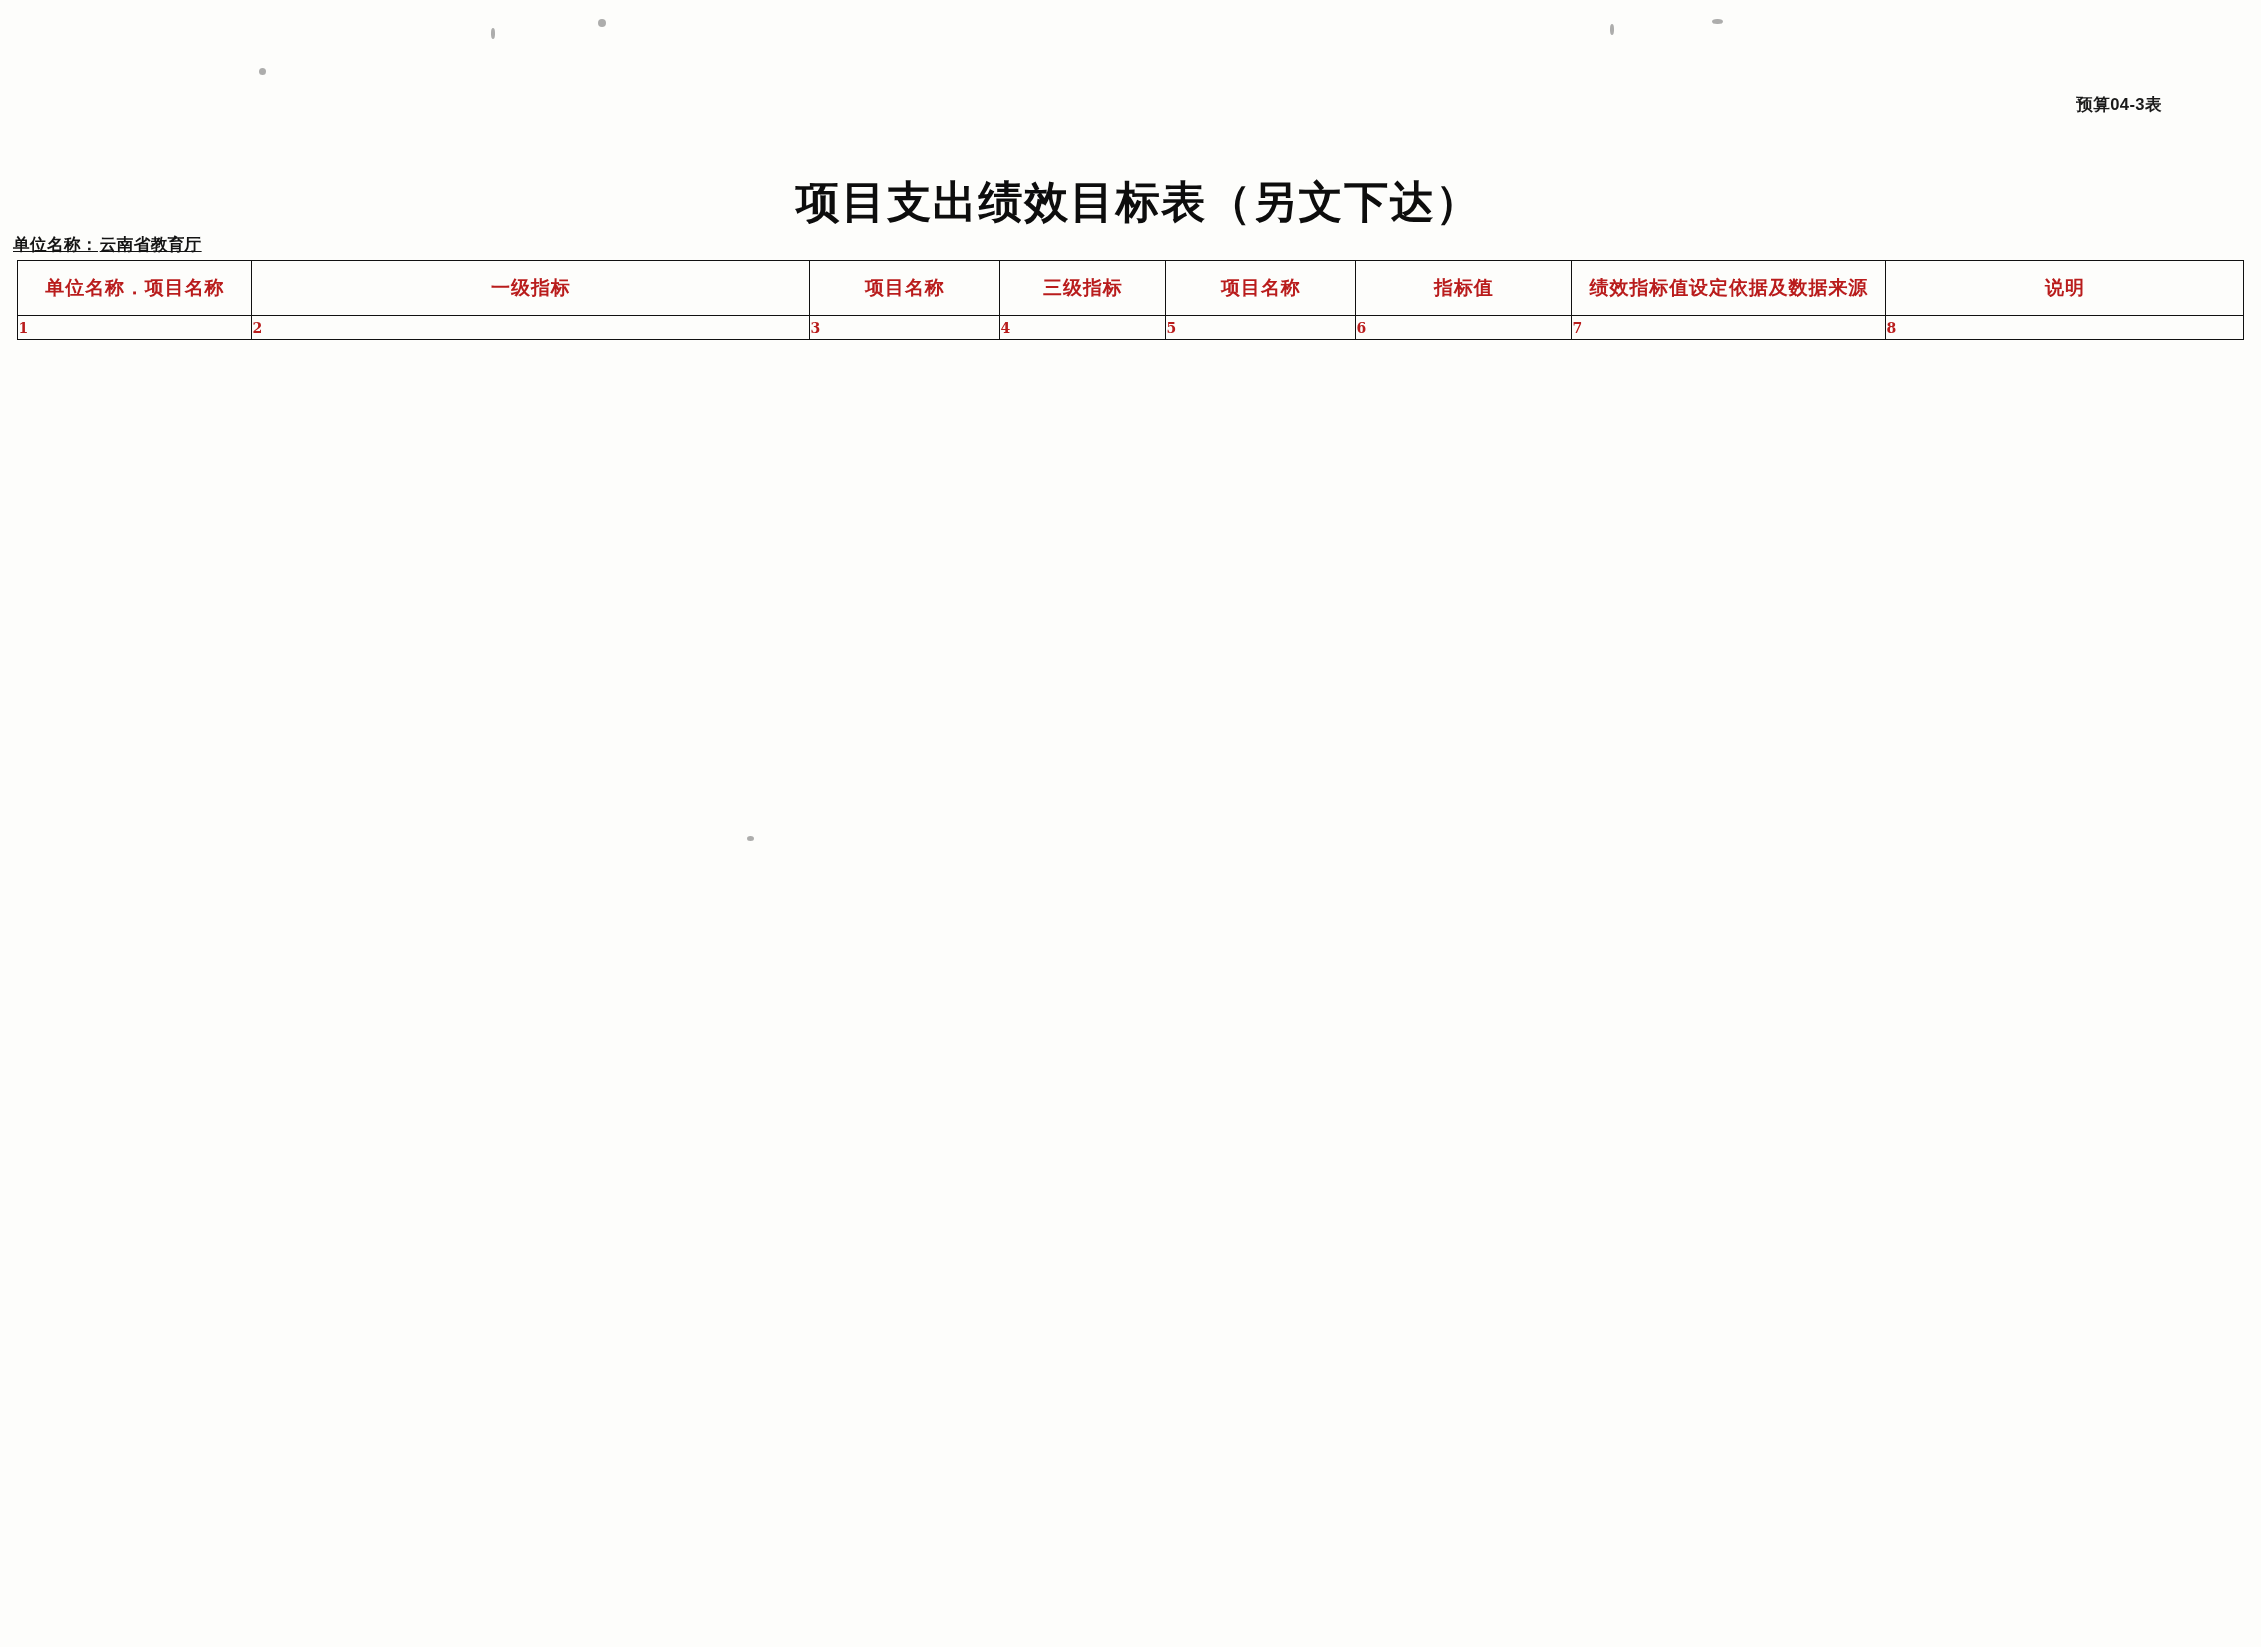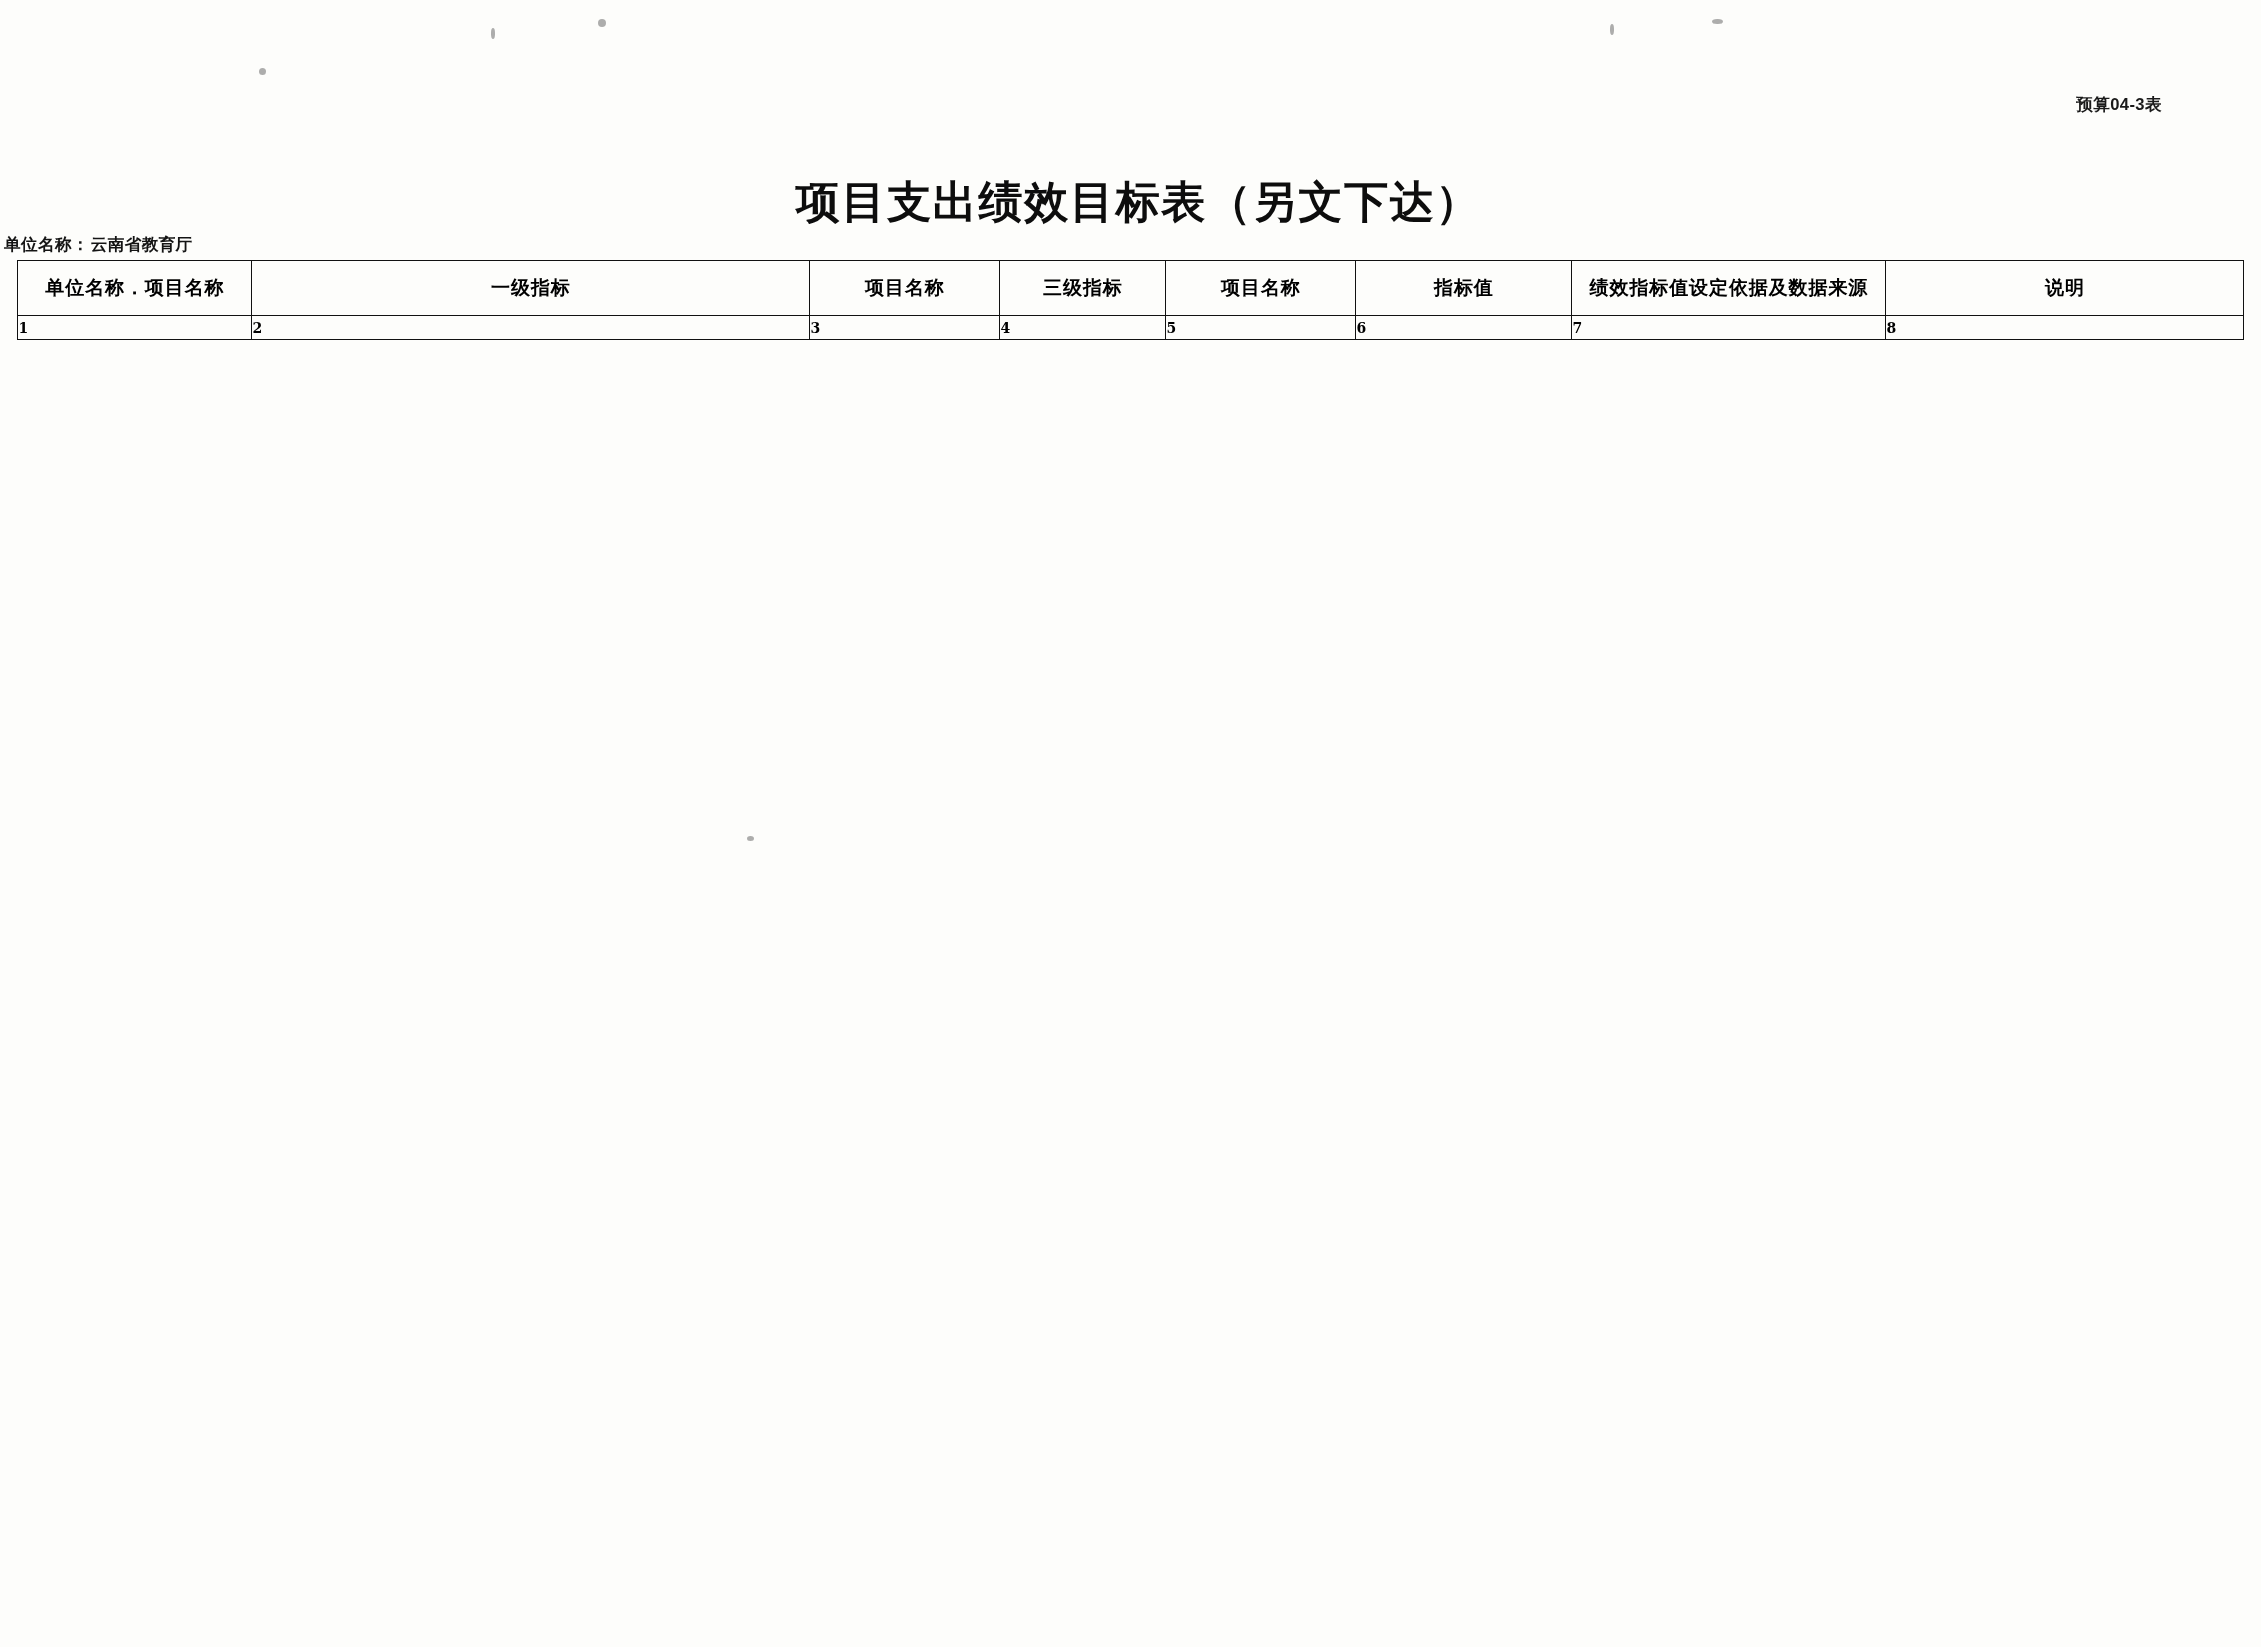--- a/index.html
+++ b/index.html
@@ -51,25 +51,26 @@
     font-size: 44px;
     font-weight: bold;
     letter-spacing: 1.7px;
     color: #0d0d0d;
     padding-left: 8px;
   }
 
   .unit-line {
     position: absolute;
     top: 234px;
-    left: 4px;
+    left: 13px;
     font-size: 16.6px;
     font-weight: bold;
     color: #141414;
     letter-spacing: 0.4px;
+    text-decoration: underline;
   }
   .unit-line .unit-value {
     font-weight: bold;
     margin-left: 1.7px;
   }
 
   .table-wrap {
     position: absolute;
     top: 260px;
     left: 17.4px;
@@ -78,21 +79,21 @@
 
   table.perf {
     border-collapse: collapse;
     width: 100%;
     table-layout: fixed;
   }
   table.perf th,
   table.perf td {
     border: 1.7px solid #111111;
     vertical-align: middle;
-    color: #000000;
+    color: #b91c1c;
   }
   table.perf th {
     height: 51px;
     font-size: 19px;
     font-weight: bold;
     letter-spacing: 0.9px;
     padding: 1.7px 3.5px;
     line-height: 1.18;
   }
   table.perf td.numrow {

